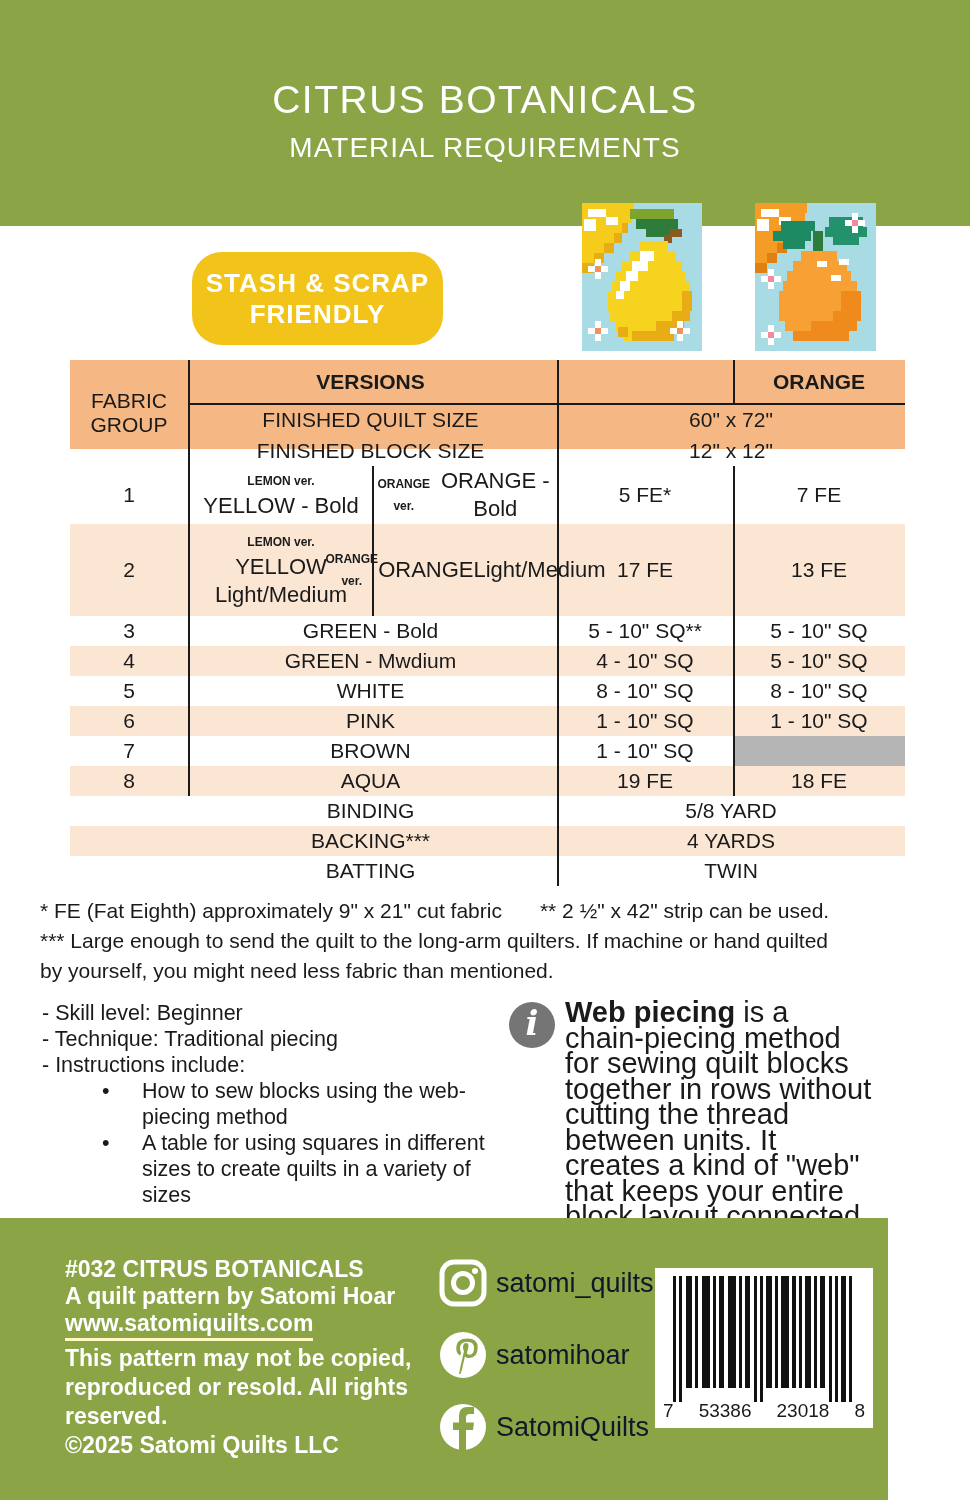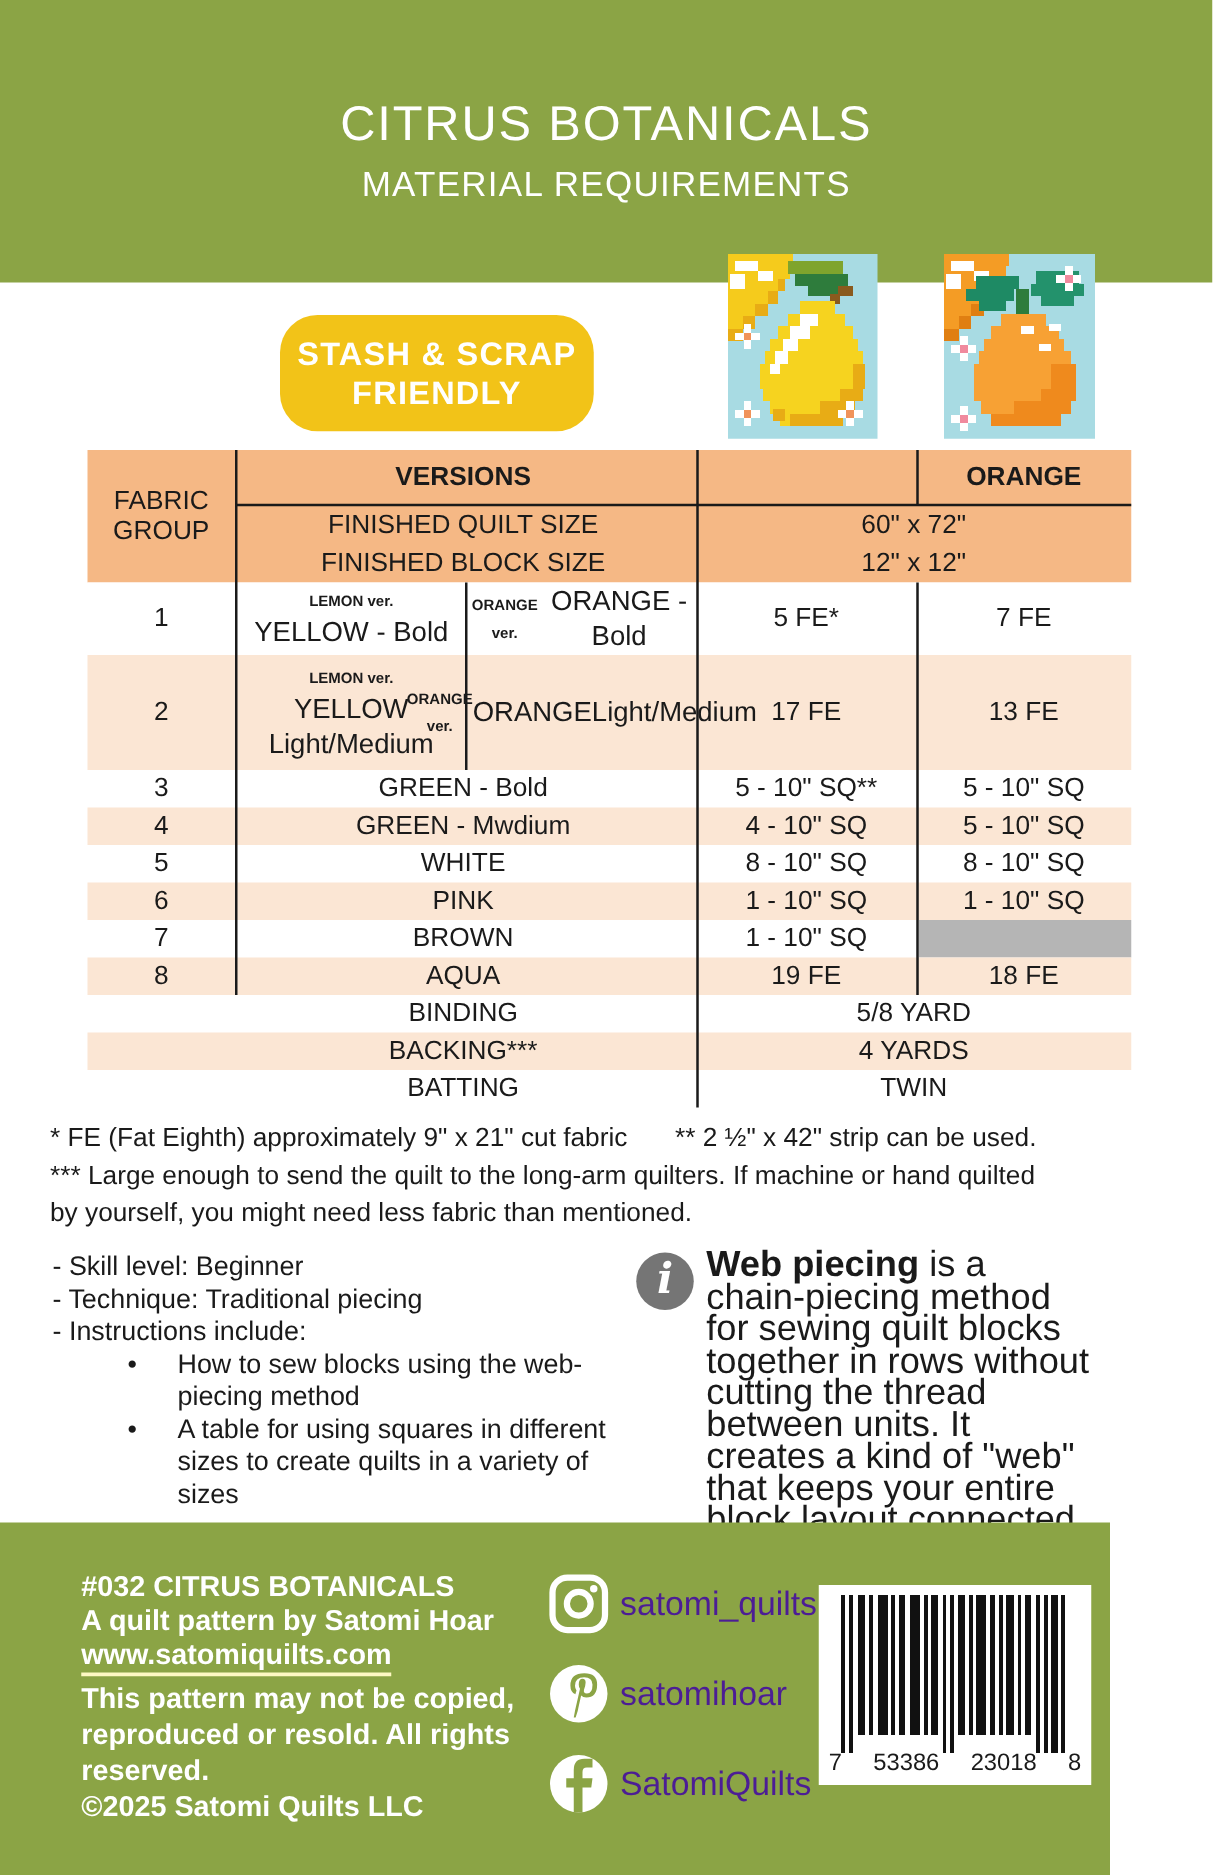--- a/index.html
+++ b/index.html
@@ -6,21 +6,21 @@
   .page{position:relative;width:970px;height:1500px;background:#ffffff;overflow:hidden;
         font-family:"Liberation Sans","DejaVu Sans",sans-serif;color:#1a1a1a;padding-left:20px;}
   
   .top-banner{position:absolute;left:0;top:0;width:970px;height:226px;background:#8BA445;}
   .main-title{position:absolute;left:0;top:78px;width:970px;text-align:center;color:#ffffff;
               font-size:39px;letter-spacing:1.5px;}
   .sub-title{position:absolute;left:0;top:132px;width:970px;text-align:center;color:#ffffff;
              font-size:28px;letter-spacing:1px;}
   
   .badge{position:absolute;left:192px;top:252px;width:251px;height:93px;background:#F2C318;
-         border-radius:30px;display:flex;flex-direction:column;align-items:center;justify-content:center;margin-left:32px;}
+         border-radius:30px;display:flex;flex-direction:column;align-items:center;justify-content:center;}
   .badge div{color:#ffffff;font-size:26px;font-weight:900;letter-spacing:1px;line-height:31px;}
   
   .art{position:absolute;}
   
   .qtable{position:absolute;left:70px;top:360px;width:835px;height:526px;font-size:21px;}
   .trow{position:absolute;left:0;width:835px;}
   .cell{position:absolute;top:0;height:100%;display:flex;align-items:center;justify-content:center;text-align:center;}
   .c-group{left:0;width:118px;}
   .c-desc{left:116px;width:369px;}
   .c-lemon{left:487px;width:176px;}
@@ -53,21 +53,21 @@
   .info-icon span{color:#ffffff;font-family:"DejaVu Serif",serif;font-style:italic;font-weight:bold;font-size:34px;line-height:34px;margin-top:-4px;}
   .info-text{position:absolute;left:56px;top:0;width:310px;font-size:29px;line-height:25.5px;}
   
   .footer{position:absolute;left:0;top:1218px;width:888px;height:282px;background:#8BA445;color:#ffffff;}
   .f-text{position:absolute;left:65px;top:38px;width:390px;font-size:23px;font-weight:bold;line-height:27px;}
   .f-text .sp{margin-top:3px;}
   .f-website{display:inline-block;border-bottom:3px solid #fef9c3;padding-bottom:1px;cursor:pointer;}
   .socials{position:absolute;left:438px;top:40px;}
   .social-row{display:flex;align-items:center;height:50px;margin-bottom:22px;}
   .social-icon{width:50px;height:50px;flex:none;margin-right:8px;}
-  .social-handle{font-size:27px;color:#4c1d95;}
+  .social-handle{font-size:27px;color:#0f172a;}
   .barcode{position:absolute;left:655px;top:50px;width:218px;height:160px;background:#ffffff;}
   .bc-digits{position:absolute;left:0;bottom:6px;width:218px;display:flex;justify-content:space-between;
              padding:0 8px;box-sizing:border-box;color:#1a1a1a;font-size:19px;}
 </style>
 </head>
 <body>
 
 <div class="page">
 
   <div class="top-banner">
@@ -191,21 +191,21 @@
     <use href="#spkO" x="16" y="132"></use>
   </svg>
 
   <div class="badge">
     <div>STASH &amp; SCRAP</div>
     <div>FRIENDLY</div>
   </div>
 
   <div class="qtable">
 
-    <div class="trow bg-peach" style="top:0;height:106px">
+    <div class="trow bg-peach" style="top:0;height:89px">
       <div class="cell c-group" style="height:106px">
         <span style="width:92px">FABRIC GROUP</span>
       </div>
       <div class="cell c-desc bold" style="height:44px">VERSIONS</div>
       <div class="cell c-orange bold" style="height:44px">ORANGE</div>
       <div class="cell c-desc" style="top:44px;height:31px">FINISHED QUILT SIZE</div>
       <div class="cell c-span" style="top:44px;height:31px">60" x 72"</div>
       <div class="cell c-desc" style="top:75px;height:31px">FINISHED BLOCK SIZE</div>
       <div class="cell c-span" style="top:75px;height:31px">12" x 12"</div>
     </div>

